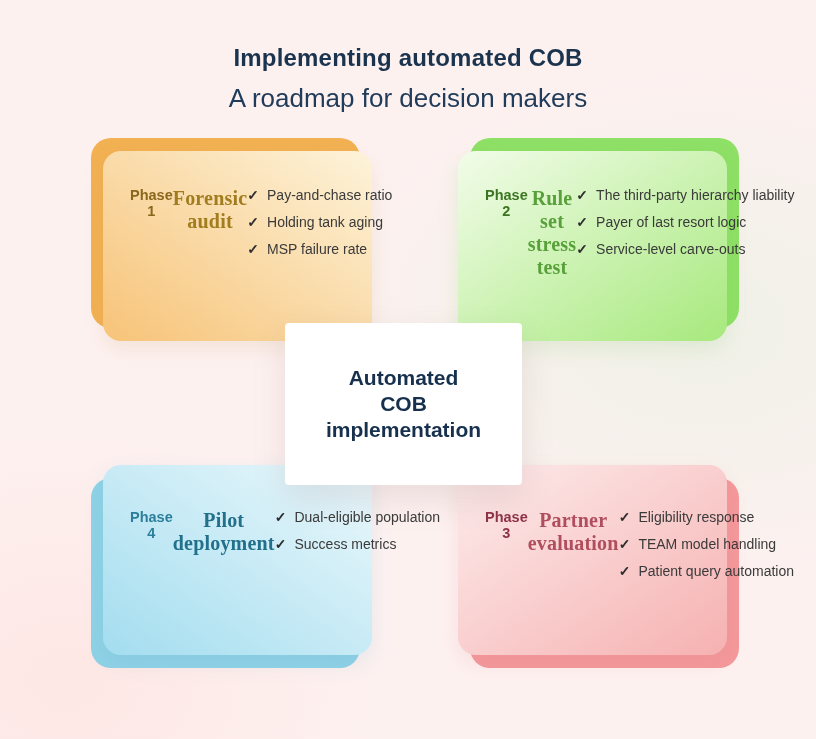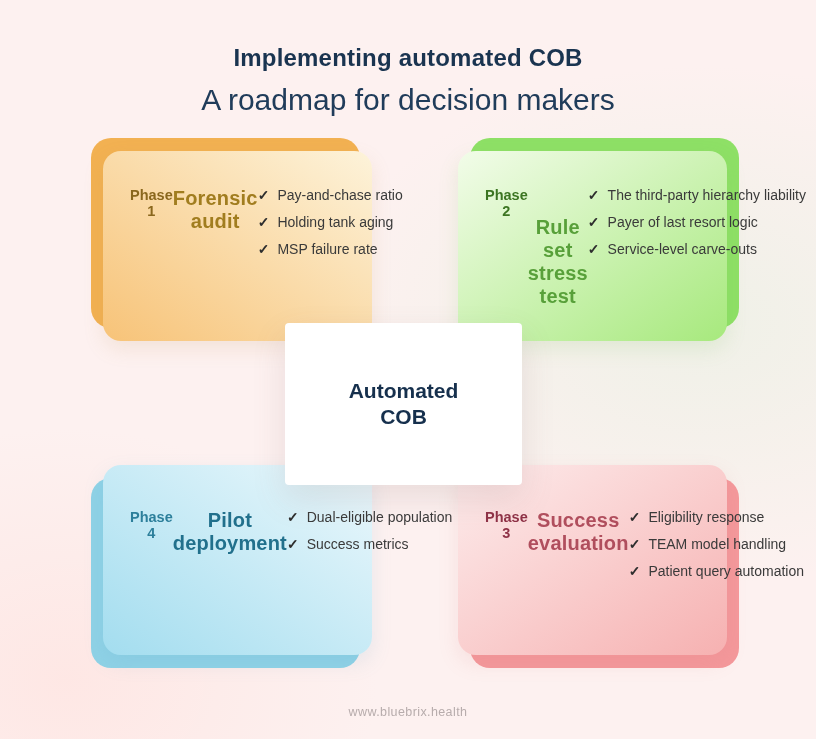--- a/index.html
+++ b/index.html
@@ -10,21 +10,21 @@
       radial-gradient(620px 420px at 86% 44%, rgba(190,240,200,0.22), transparent 62%),
       radial-gradient(520px 420px at 8% 92%, rgba(255,219,214,0.45), transparent 60%),
       #fdf1f0;
   }
   .page-title{
     position:absolute;top:44px;left:0;width:100%;text-align:center;
     font-size:24px;font-weight:700;color:#1a3450;letter-spacing:.2px;
   }
   .page-subtitle{
     position:absolute;top:83px;left:0;width:100%;text-align:center;
-    font-size:30px;font-weight:400;color:#203c5a;
+    font-size:26px;font-weight:400;color:#203c5a;
   }
   .phase{position:absolute;width:269px;height:190px;z-index:1;}
   .p1{left:103px;top:151px;}
   .p2{left:458px;top:151px;}
   .p4{left:103px;top:465px;}
   .p3{left:458px;top:465px;}
   .back{position:absolute;inset:0;border-radius:20px;}
   .p1 .back{transform:translate(-12px,-13px);}
   .p2 .back{transform:translate(12px,-13px);}
   .p4 .back{transform:translate(-12px,13px);}
@@ -34,21 +34,21 @@
     display:flex;justify-content:flex-start;
     padding:36px 4px 0 27px;
     text-align:center;
   }
   .p1 .surface{background:linear-gradient(to top right,#f7c378,#fdf3da);box-shadow:0 8px 20px rgba(190,150,90,.15);}
   .p2 .surface{background:linear-gradient(to bottom right,#f2fce9,#a7e97d);box-shadow:0 8px 20px rgba(120,190,90,.15);}
   .p4 .surface{background:linear-gradient(to top right,#a3ddef,#ecf8fc);box-shadow:0 8px 20px rgba(100,170,200,.15);}
   .p3 .surface{background:linear-gradient(to bottom right,#fdecec,#f6b1b1);box-shadow:0 8px 20px rgba(220,130,130,.16);}
   .p3 .surface,.p4 .surface{padding-top:44px;}
   .phase-label{font-size:14.5px;font-weight:700;margin:0 0 4px;}
-  .phase-heading{font-size:20px;font-weight:700;margin:0 0 10px;letter-spacing:.2px;}
+  .phase-heading{font-size:20px;font-weight:700;margin:0 0 10px;letter-spacing:.2px;font-family:Liberation Serif, serif;}
   .checklist{list-style:none;margin:0;padding:0;}
   .checklist li{
     display:flex;align-items:baseline;gap:8px;
     font-size:14px;color:#3a3a3a;margin-bottom:11px;white-space:nowrap;
   }
   .check{color:#2e2e2e;font-weight:600;font-size:14px;}
   .center-card{
     position:absolute;left:285px;top:323px;width:237px;height:162px;
     background:#ffffff;border-radius:4px;z-index:5;
     box-shadow:0 14px 34px rgba(120,90,90,.14);
@@ -87,21 +87,21 @@
             <span>MSP failure rate</span>
           </li>
       </ul>
     </div>
   </div>
 
   <div class="phase p2">
     <div class="back" style="background-color: rgb(142, 224, 102);"></div>
     <div class="surface">
       <div class="phase-label" style="color: rgb(60, 117, 34);">Phase 2</div>
-      <div class="phase-heading" style="color: rgb(88, 160, 58); margin-top: 29px;">Rule set stress test</div>
+      <div class="phase-heading" style="color: rgb(88, 160, 58);">Rule set stress test</div>
       <ul class="checklist">
         <li>
             <span class="check">✓</span>
             <span>The third-party hierarchy liability</span>
           </li>
         <li>
             <span class="check">✓</span>
             <span>Payer of last resort logic</span>
           </li>
         <li>
@@ -127,21 +127,21 @@
             <span>Success metrics</span>
           </li>
       </ul>
     </div>
   </div>
 
   <div class="phase p3">
     <div class="back" style="background-color: rgb(244, 152, 155);"></div>
     <div class="surface">
       <div class="phase-label" style="color: rgb(143, 50, 71);">Phase 3</div>
-      <div class="phase-heading" style="color: rgb(176, 78, 93);">Success evaluation</div>
+      <div class="phase-heading" style="color: rgb(176, 78, 93);">Partner evaluation</div>
       <ul class="checklist">
         <li>
             <span class="check">✓</span>
             <span>Eligibility response</span>
           </li>
         <li>
             <span class="check">✓</span>
             <span>TEAM model handling</span>
           </li>
         <li>
@@ -149,18 +149,18 @@
             <span>Patient query automation</span>
           </li>
       </ul>
     </div>
   </div>
 
   <div class="center-card">
     <div class="center-text" style="color: rgb(22, 48, 77);">
       <div>Automated</div>
       <div>COB</div>
+      <div>implementation</div>
     </div>
   </div>
 
-  <div class="footer">www.bluebrix.health</div>
 
 </div>
 
 </body></html>

